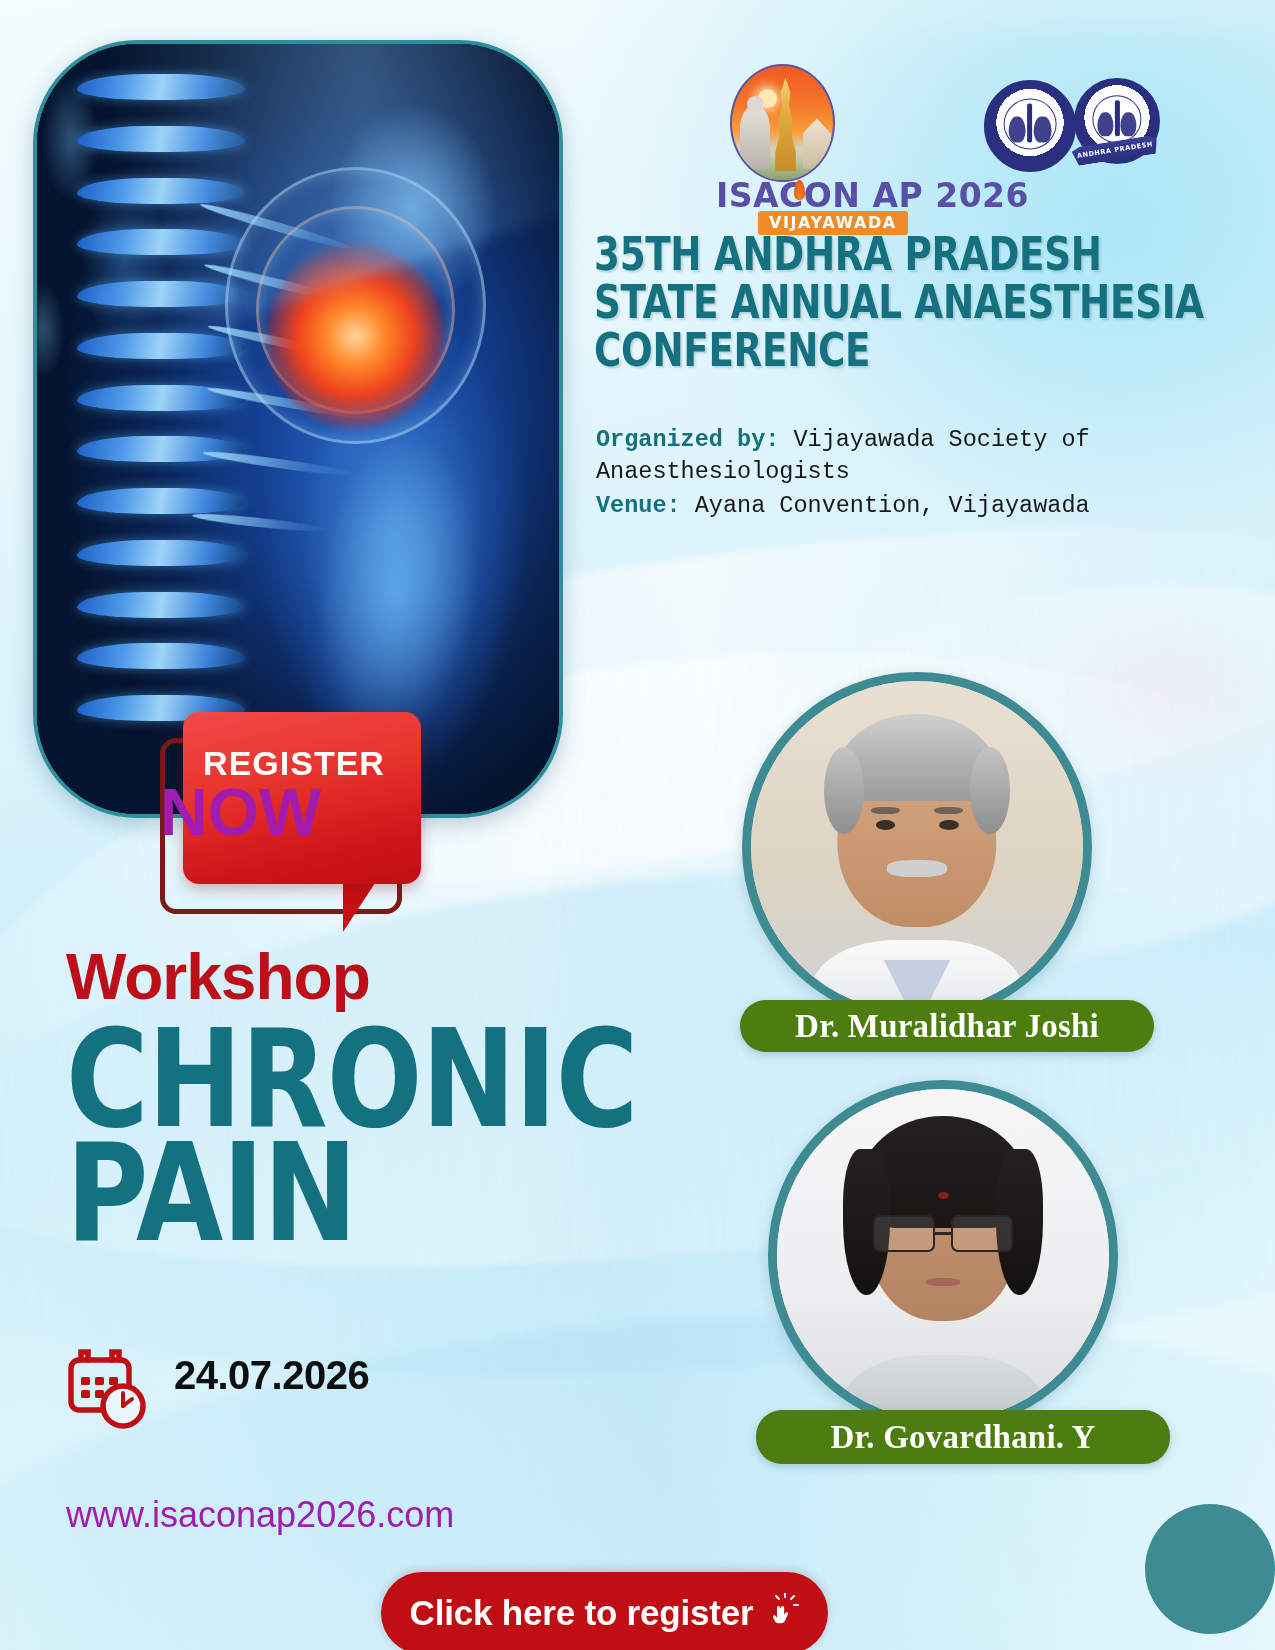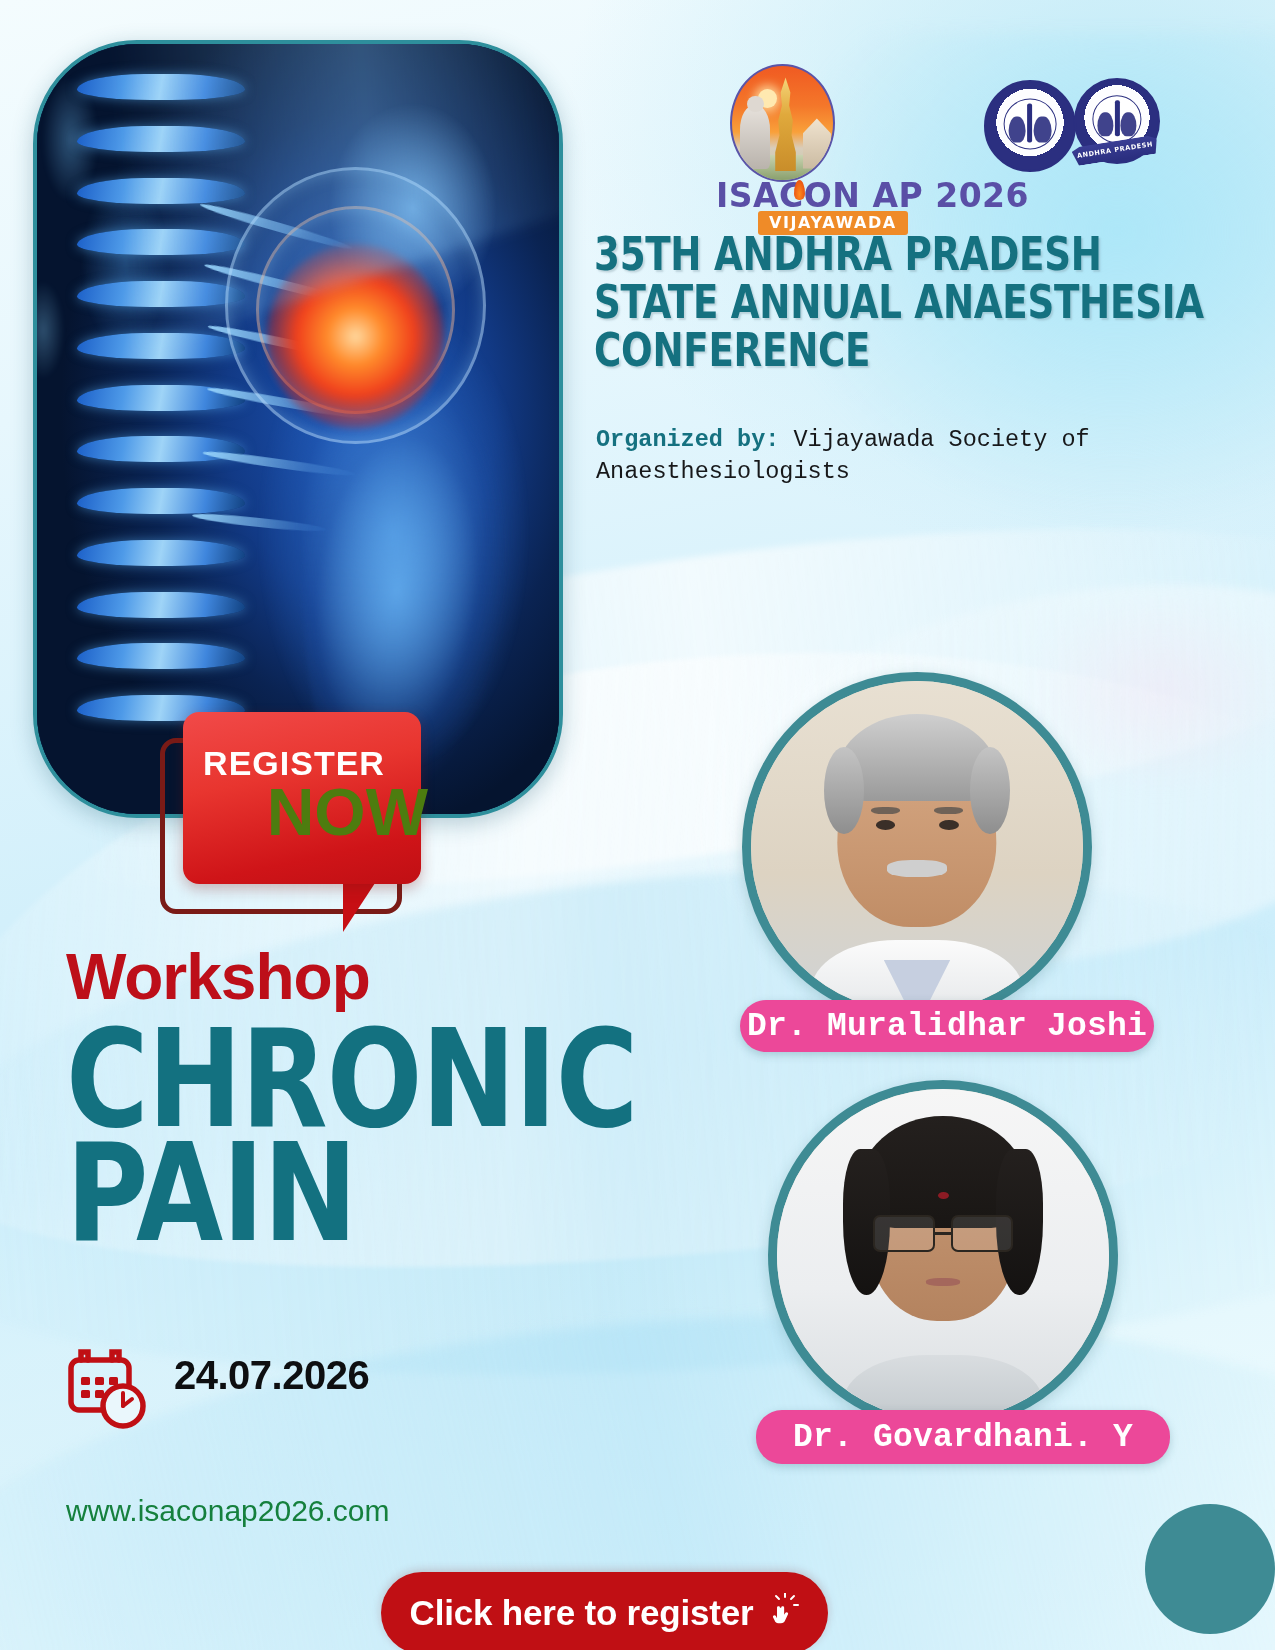--- a/index.html
+++ b/index.html
@@ -262,22 +262,22 @@
     position:absolute; left:183px; top:168px; width:0; height:0;
     border-left:34px solid #c70f14;
     border-bottom:52px solid transparent;
   }
   .reg-reg{
     position:absolute; left:0; right:0; top:32px; text-align:center;
     color:#fff; font-weight:bold; font-size:34px; letter-spacing:1px;
     font-family:"Liberation Sans", sans-serif;
   }
   .reg-now{
-    position:absolute; left:0; right:0; top:62px; text-align:right;
-    color:#4d7c0f; font-weight:bold; font-size:66px; letter-spacing:0px;
+    position:absolute; left:0; right:0; top:62px; text-align:left;
+    color:#a21caf; font-weight:bold; font-size:66px; letter-spacing:0px;
     font-family:"Liberation Sans", sans-serif;
   }
 
   
   #wsLabel{
     position:absolute; left:66px; top:940px;
     color:#bd0f19; font-weight:bold; font-size:64px; letter-spacing:-1px;
     font-family:"Liberation Sans", sans-serif;
   }
   #wsTitle{
@@ -292,38 +292,38 @@
   
   #calIcon{ position:absolute; left:66px; top:1348px; width:84px; height:84px; }
   #timeBlock{
     position:absolute; left:174px; top:1352px;
     font-weight:bold; font-size:40px; line-height:1.16; color:#0e0f11;
     letter-spacing:-.5px;
     font-family:"Liberation Sans", sans-serif;
   }
   #webUrl{
     position:absolute; left:66px; top:1494px;
-    font-size:30px; color:#15803d;
+    font-size:36px; color:#a21caf;
     font-family:"Liberation Sans", sans-serif;
   }
 
   
   .spk{ position:absolute; }
   .spk-ring{
     position:absolute; border-radius:50%;
     border:9px solid #3e8b94; overflow:hidden;
     background:#e7e0d4;
     box-shadow:0 4px 14px rgba(40,100,110,.22);
   }
   .spk-badge{
     position:absolute; border-radius:26px;
-    background:#ec4899; color:#fff;
+    background:#4d7c0f; color:#fff;
     display:flex; align-items:center; justify-content:center;
     font-weight:bold; letter-spacing:.2px;
-    font-family:Liberation Mono, monospace;
+    font-family:Liberation Serif, serif;
     box-shadow:0 3px 9px rgba(40,100,110,.25);
   }
 
   #spk1 .spk-ring{ left:742px; top:672px; width:350px; height:350px; }
   #spk1 .spk-badge{ left:740px; top:1000px; width:414px; height:52px; font-size:33px; }
   #spk2 .spk-ring{ left:768px; top:1080px; width:350px; height:350px; }
   #spk2 .spk-badge{ left:756px; top:1410px; width:414px; height:54px; font-size:33px; }
 
   
   .face{ position:absolute; inset:0; }
@@ -496,20 +496,24 @@
   <div>35TH ANDHRA PRADESH</div>
   <div>STATE ANNUAL ANAESTHESIA</div>
   <div>CONFERENCE</div>
 </div>
 
 <div id="details">
   <div class="row">
     <b>Organized by:</b>
     <span>Vijayawada Society of Anaesthesiologists</span>
   </div>
+  <div class="row">
+    <b>Venue:</b>
+    <span>Ayana Convention, Vijayawada</span>
+  </div>
 </div>
 
 <div id="regBadge">
   <div class="reg-frame"></div>
   <div class="reg-tail"></div>
   <div class="reg-bubble"></div>
   <div class="reg-reg">REGISTER</div>
   <div class="reg-now">NOW</div>
 </div>
 

